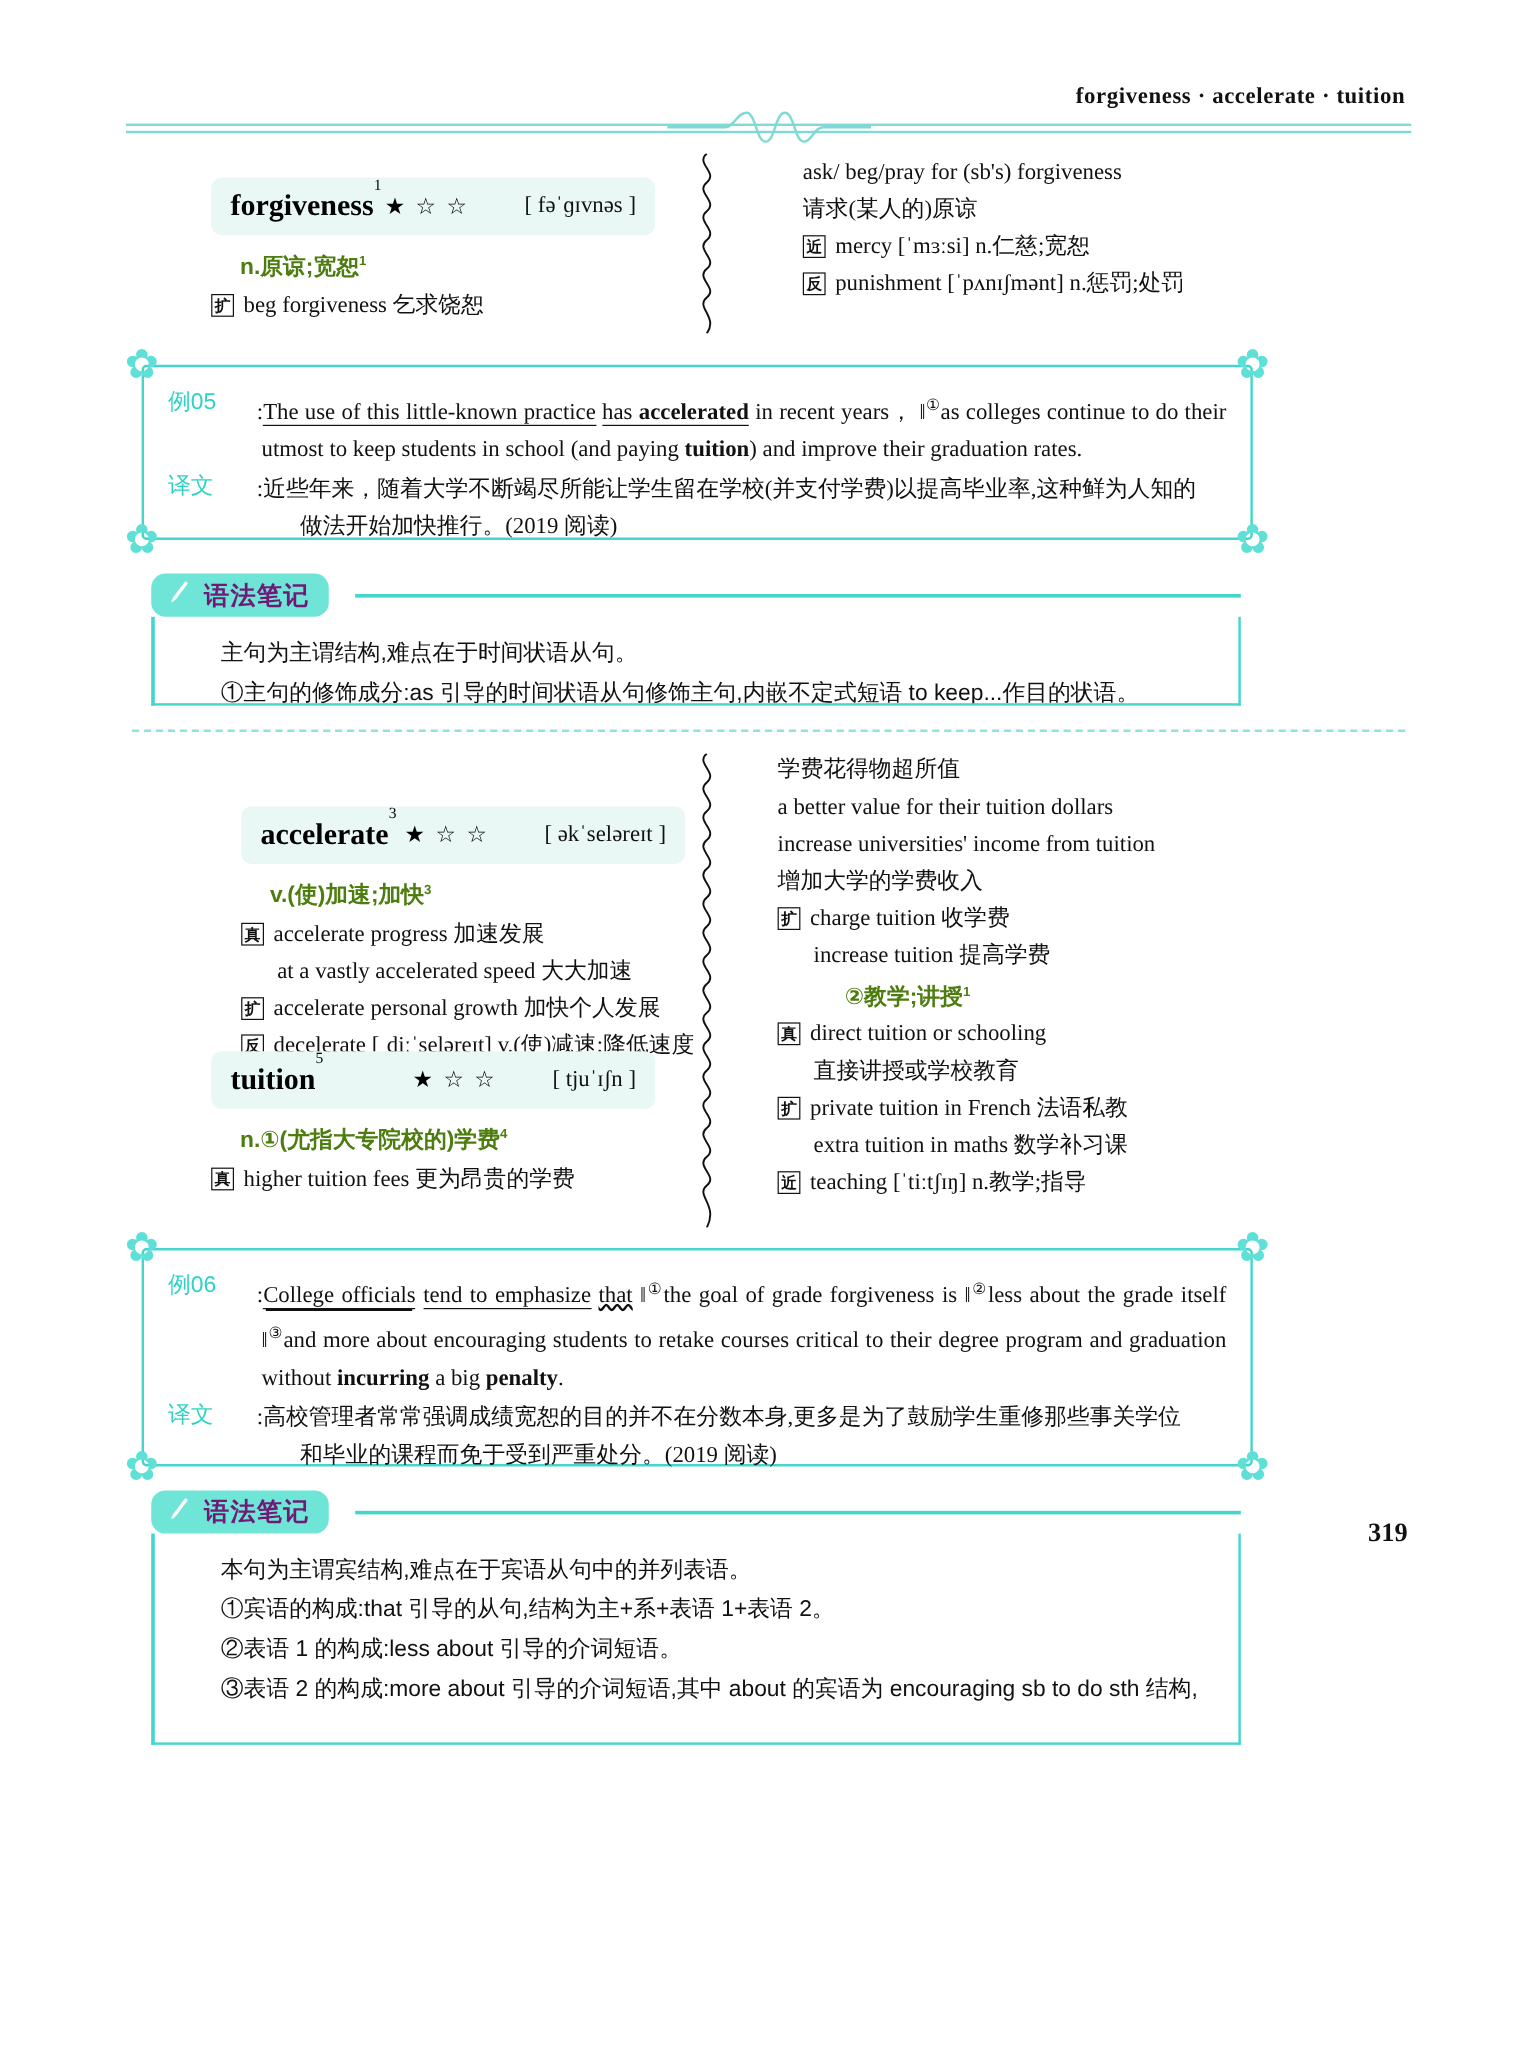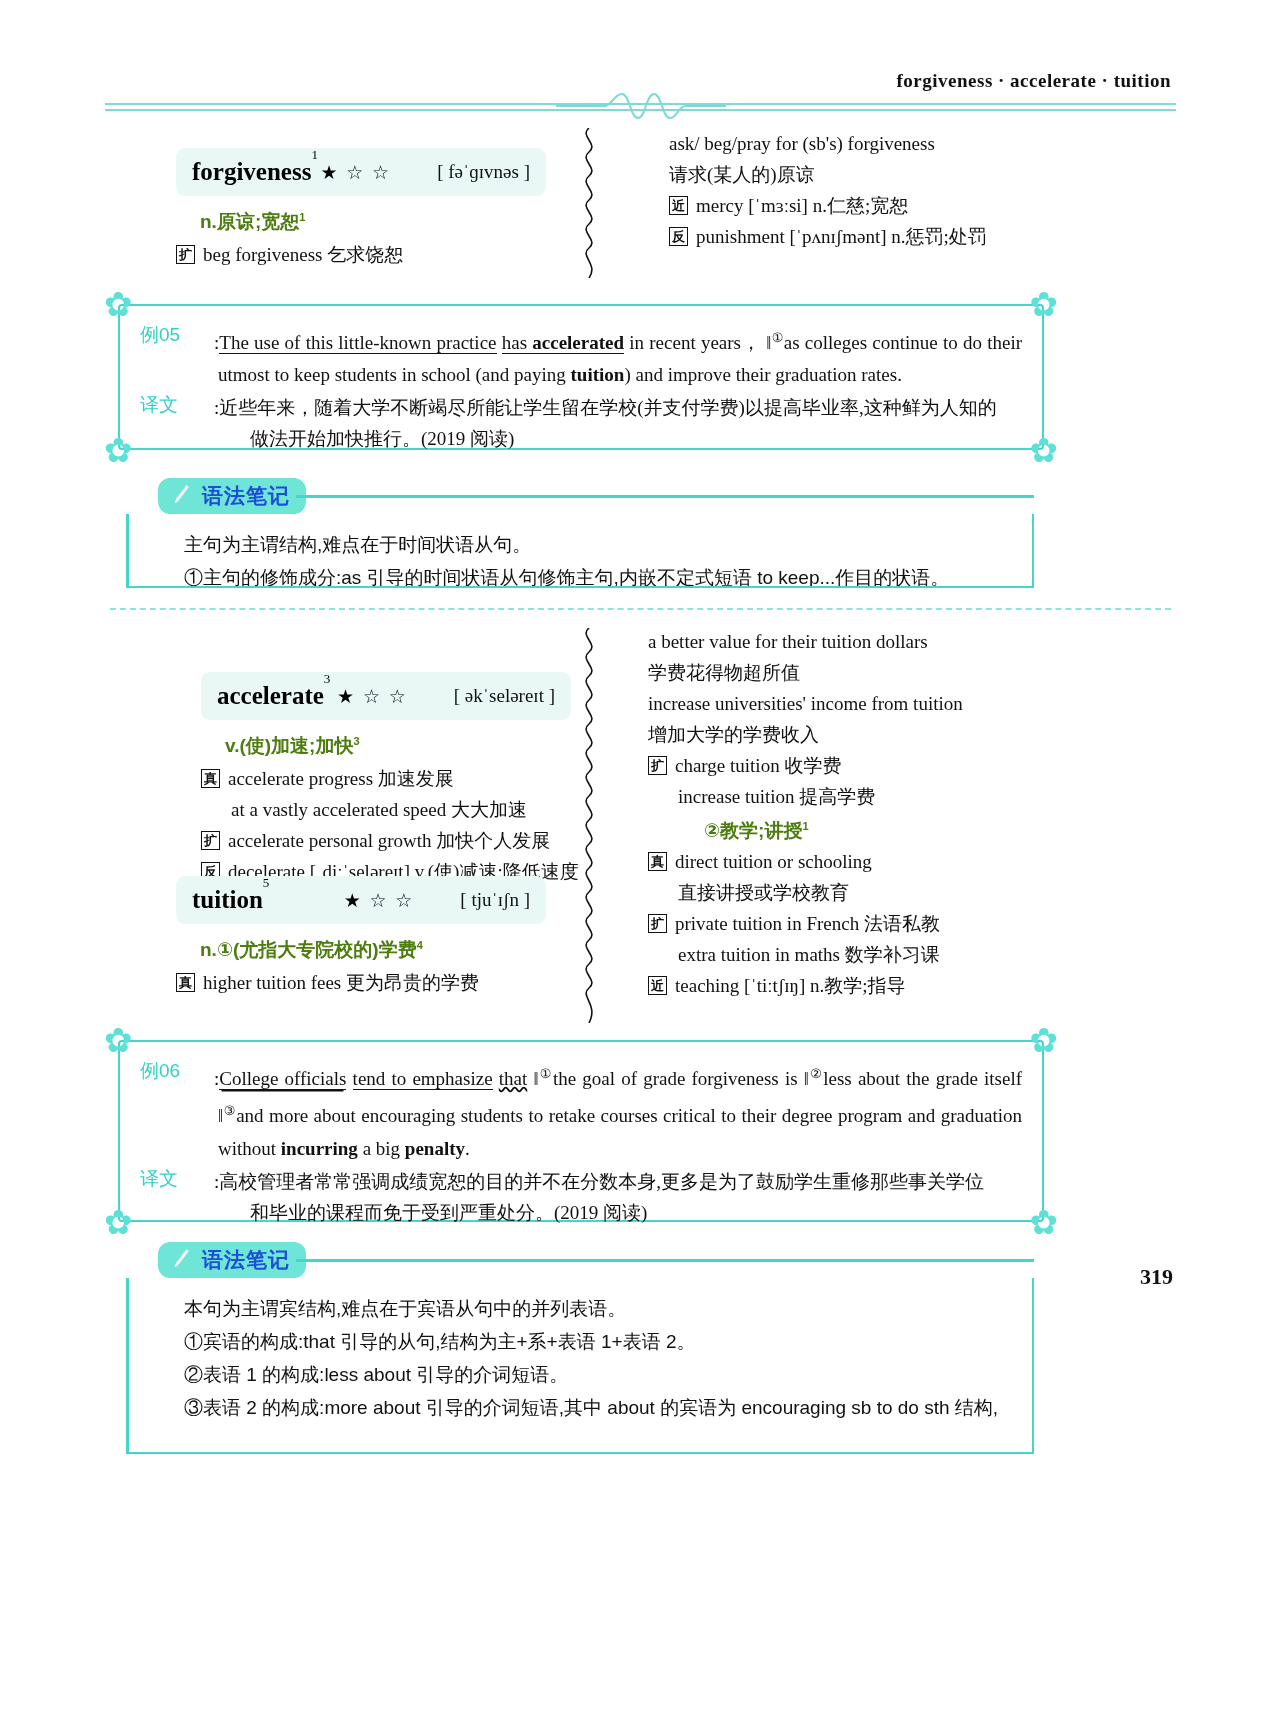--- a/index.html
+++ b/index.html
@@ -113,27 +113,27 @@
     font-size:34px;
     line-height:1;
     user-select:none;
   }
 
   
   .gnote{position:absolute;}
   .gnote .tabrow{position:relative;height:38px;}
   .gnote .tab{
     position:absolute;left:0;top:0;
-    background:#6fe5d8;color:#1d4ed8;
+    background:#6fe5d8;color:#701a75;
     border-radius:12px;
     height:36px;box-sizing:border-box;
     display:flex;align-items:center;
     padding:0 16px 0 12px;
     font-family:"Liberation Sans","DejaVu Sans",sans-serif;
-    font-size:21px;font-weight:bold;letter-spacing:1px;margin-left:32px;
+    font-size:21px;font-weight:bold;letter-spacing:1px;
   }
   .gnote .tabline{
     position:absolute;left:170px;right:0;top:17px;height:2.5px;background:#45d5cc;
   }
   .gnote .leftbar{
     position:absolute;left:0;top:36px;bottom:0;width:2.5px;background:#45d5cc;
   }
   .gnote .body{
     padding:12px 10px 10px 58px;
     font-size:19px;line-height:33px;
@@ -297,24 +297,24 @@
       <path d="M13 0
                C3 8 23 16 13 24 C3 32 23 40 13 48 C3 56 23 64 13 72 C3 80 23 88 13 96
                C3 104 23 112 13 120 C3 128 23 136 13 144 C3 152 23 160 13 168 C3 176 23 184 13 192
                C3 200 23 208 13 216 C3 224 23 232 13 240 C3 248 23 256 13 264 C3 272 23 280 13 288
                C3 296 23 304 13 312 C3 320 23 328 13 336 C3 344 23 352 13 360 C3 368 23 376 13 395" fill="none" stroke="#111" stroke-width="1.6"></path>
     </svg>
   </div>
 
   <div class="wordblock" style="left:648px;top:626px;width:430px;">
     <div class="entryline noTag" style="padding-left:0;">
+      <span class="txt cn">学费花得物超所值</span>
+    </div>
+    <div class="entryline noTag" style="padding-left:0;">
       <span class="txt">a better value for their tuition dollars</span>
-    </div>
-    <div class="entryline noTag" style="padding-left:0;">
-      <span class="txt cn">学费花得物超所值</span>
     </div>
     <div class="entryline noTag" style="padding-left:0;">
       <span class="txt">increase universities' income from tuition</span>
     </div>
     <div class="entryline noTag" style="padding-left:0;">
       <span class="txt cn">增加大学的学费收入</span>
     </div>
     <div class="entryline">
       <span class="tag">扩</span>
       <span class="txt">charge tuition 收学费</span>

